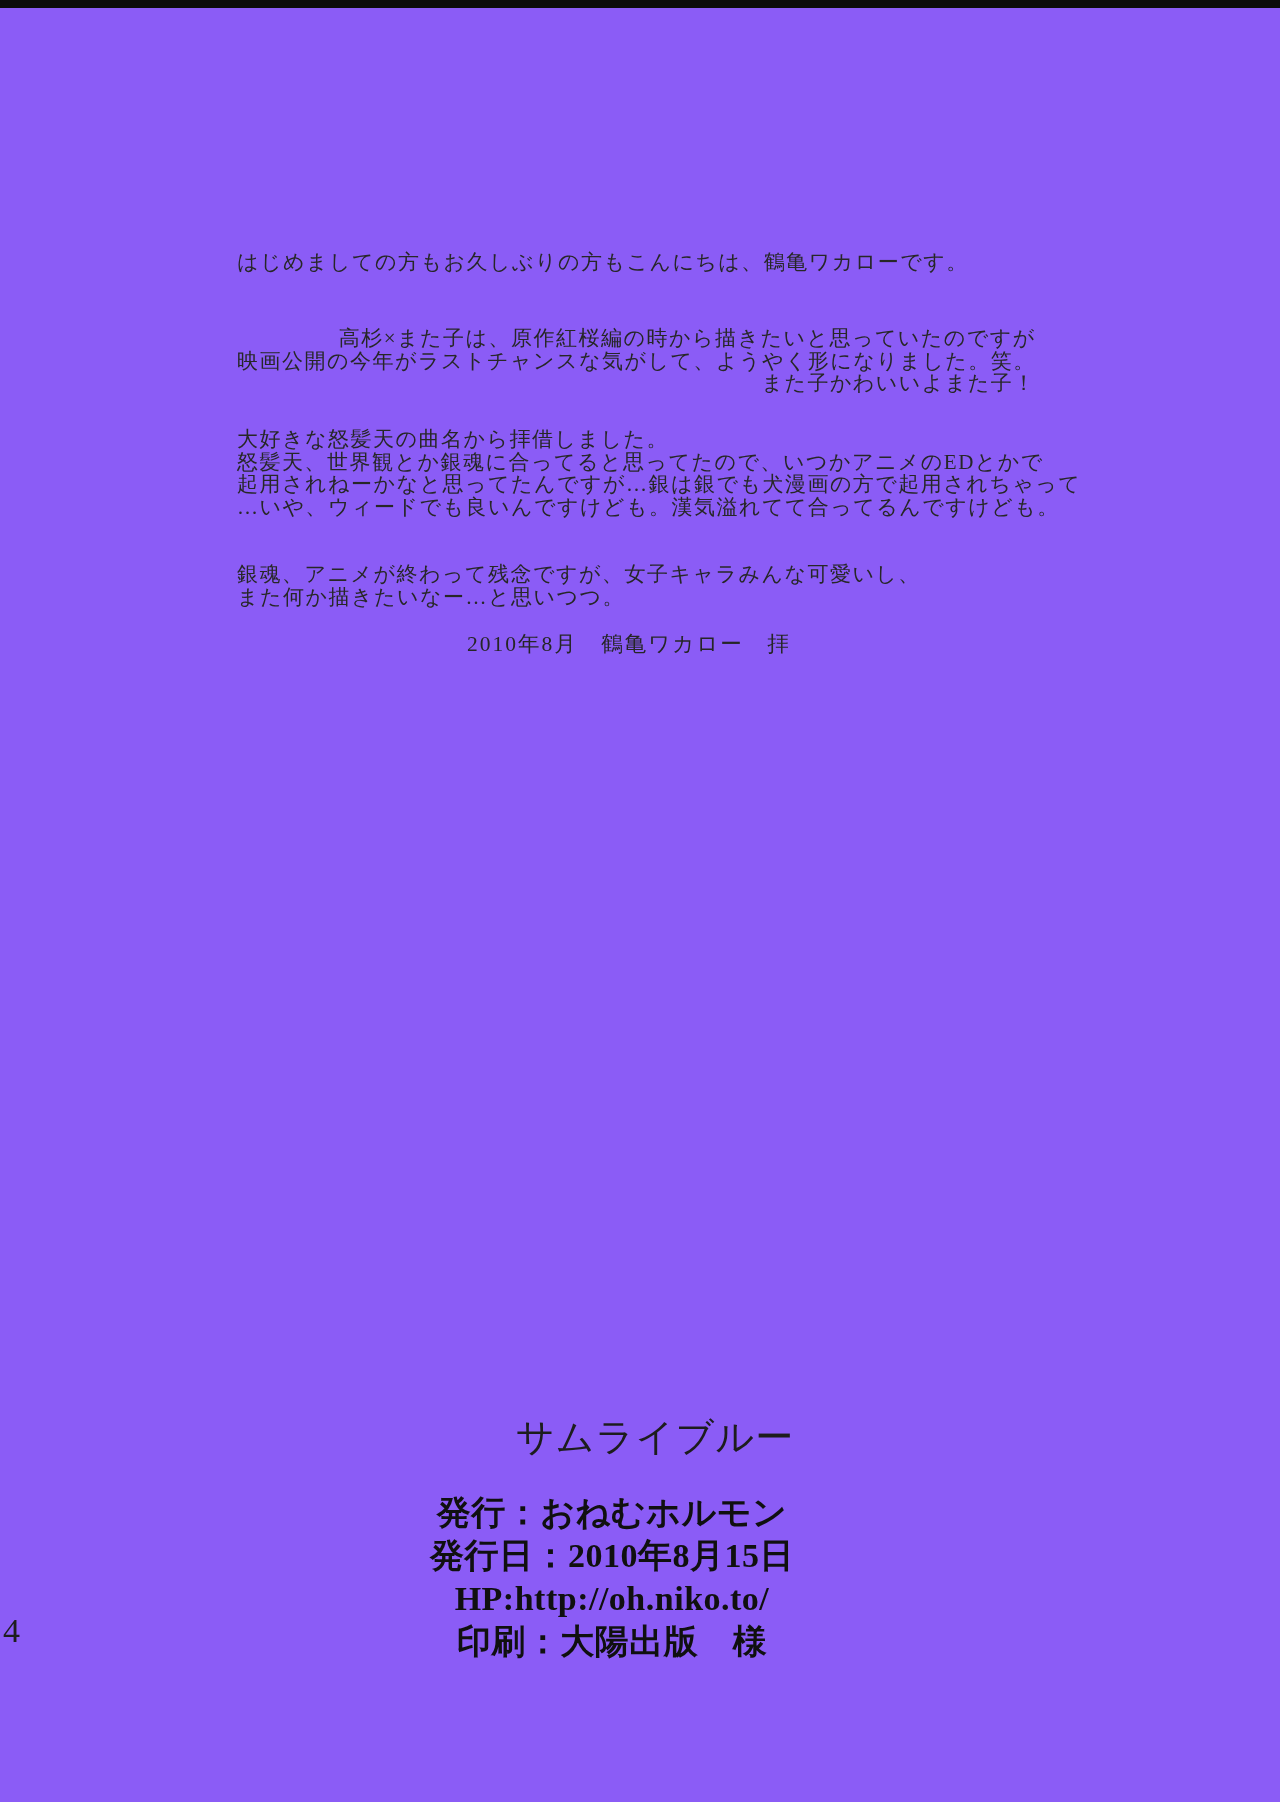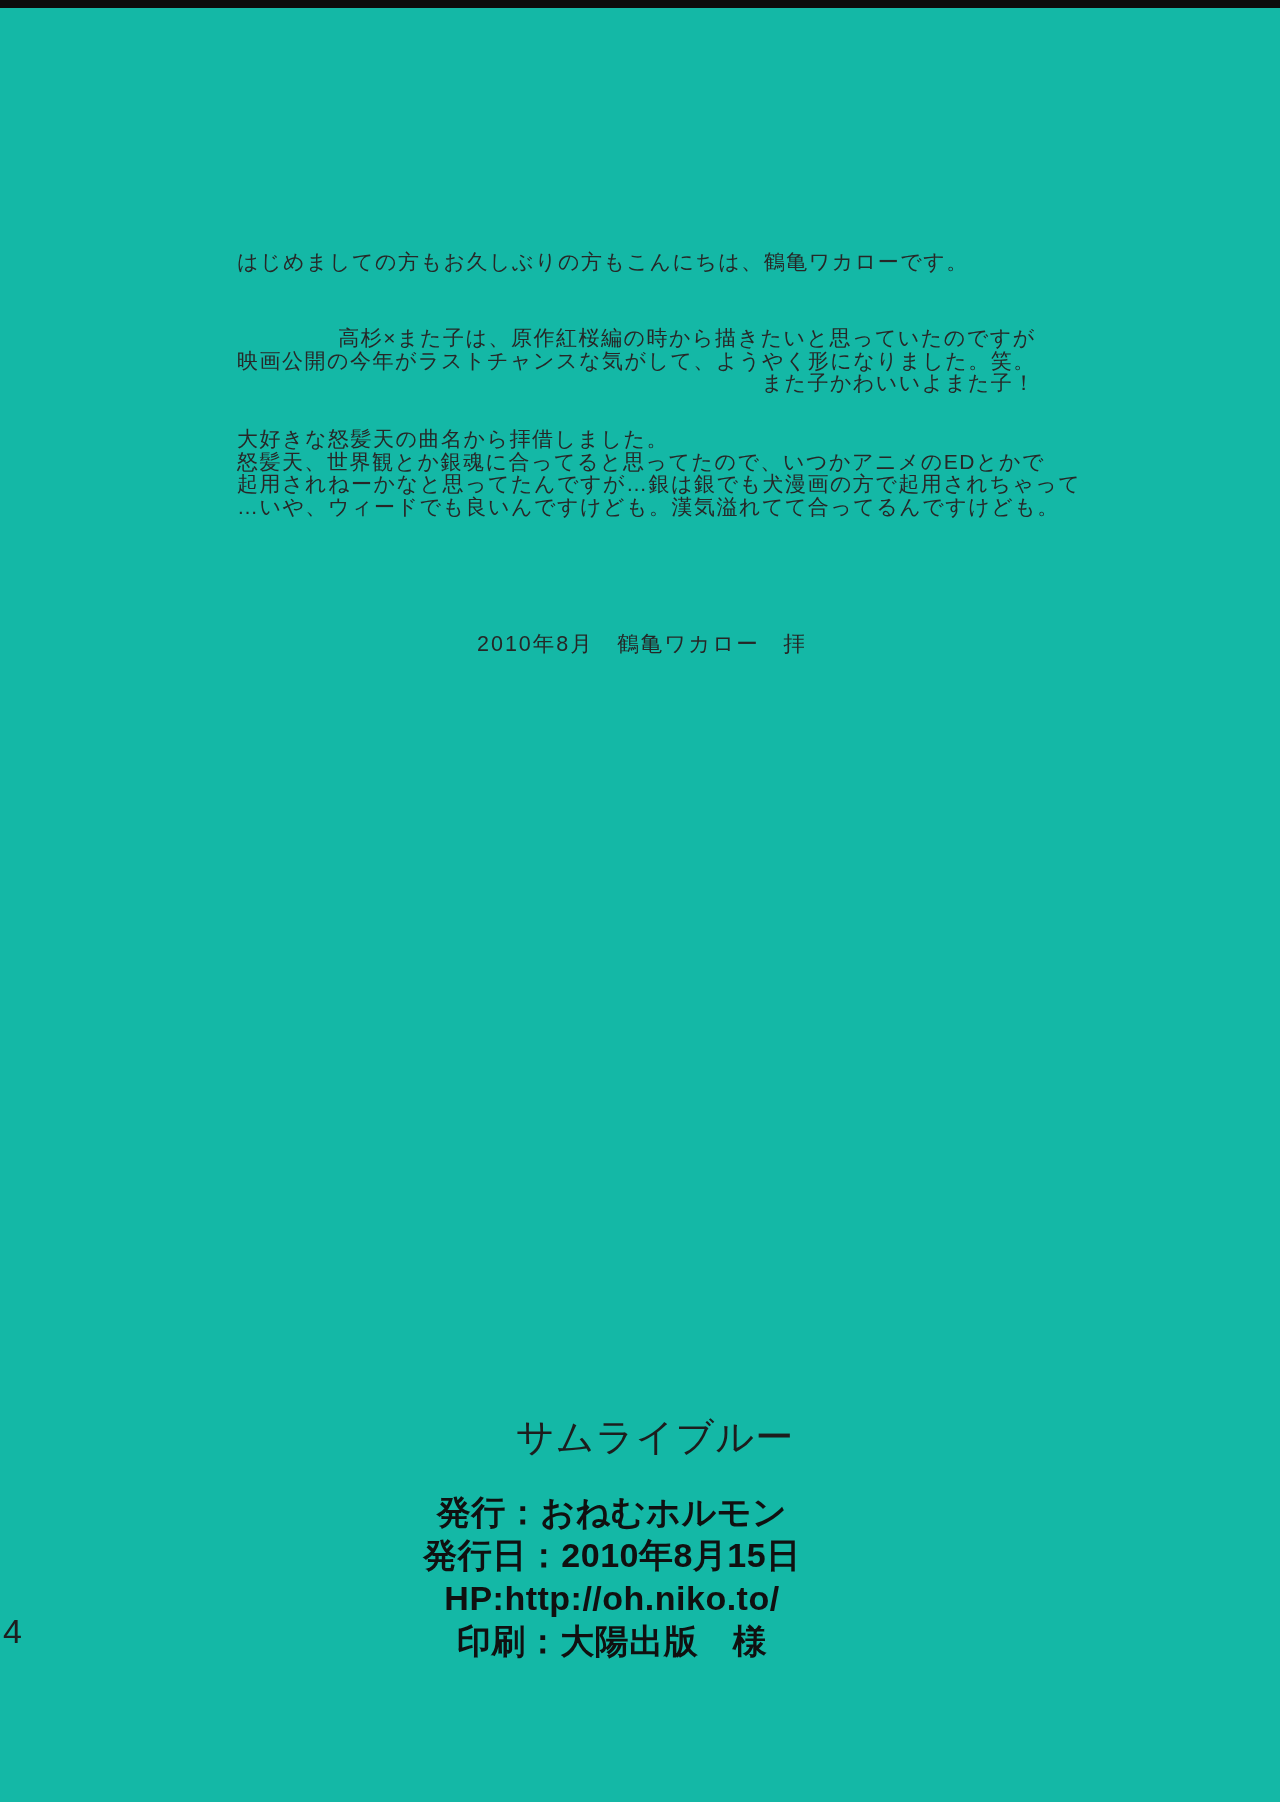--- a/index.html
+++ b/index.html
@@ -1,23 +1,23 @@
 <!DOCTYPE html>
 <html><head>
 <meta charset="utf-8">
 <title>Document</title>
 <style>
   html, body { margin: 0; padding: 0; background: #e8e8e8; }
   .page {
     position: relative;
     width: 1280px;
     height: 1802px;
-    background: #14b8a6;
+    background: #8b5cf6;
     overflow: hidden;
-    font-family: Liberation Sans, sans-serif;
+    font-family: Liberation Serif, serif;
     color: #242424;
   }
   .scan-edge-top {
     position: absolute;
     top: 0; left: 0;
     width: 100%; height: 8px;
     background: #0c0c0c;
   }
   .para {
     position: absolute;
@@ -35,21 +35,20 @@
   #para-3 { top: 428px; }
   #para-4 { top: 563px; }
   .signature {
     position: absolute;
     left: 467px;
     top: 629px;
     font-size: 21.5px;
     letter-spacing: 2px;
     white-space: pre;
     color: #262626;
-    margin-left: 10px;
   }
   .colophon-title {
     position: absolute;
     top: 1412px;
     left: 15px;
     width: 1280px;
     text-align: center;
     font-size: 38px;
     letter-spacing: 1px;
     color: #1d1d1d;
@@ -93,20 +92,24 @@
     <div class="tline">また子かわいいよまた子！</div>
   </div>
 
   <div class="para" id="para-3">
     <div class="tline">大好きな怒髪天の曲名から拝借しました。</div>
     <div class="tline">怒髪天、世界観とか銀魂に合ってると思ってたので、いつかアニメのEDとかで</div>
     <div class="tline">起用されねーかなと思ってたんですが…銀は銀でも犬漫画の方で起用されちゃって</div>
     <div class="tline">…いや、ウィードでも良いんですけども。漢気溢れてて合ってるんですけども。</div>
   </div>
 
+  <div class="para" id="para-4">
+    <div class="tline">銀魂、アニメが終わって残念ですが、女子キャラみんな可愛いし、</div>
+    <div class="tline">また何か描きたいなー…と思いつつ。</div>
+  </div>
 
   <div class="signature">2010年8月　鶴亀ワカロー　拝</div>
 
   <div class="colophon-title">サムライブルー</div>
 
   <div class="colophon-lines">
     <div class="colophon-line">発行：おねむホルモン</div>
     <div class="colophon-line">発行日：2010年8月15日</div>
     <div class="colophon-line">HP:http://oh.niko.to/</div>
     <div class="colophon-line">印刷：大陽出版　様</div>

